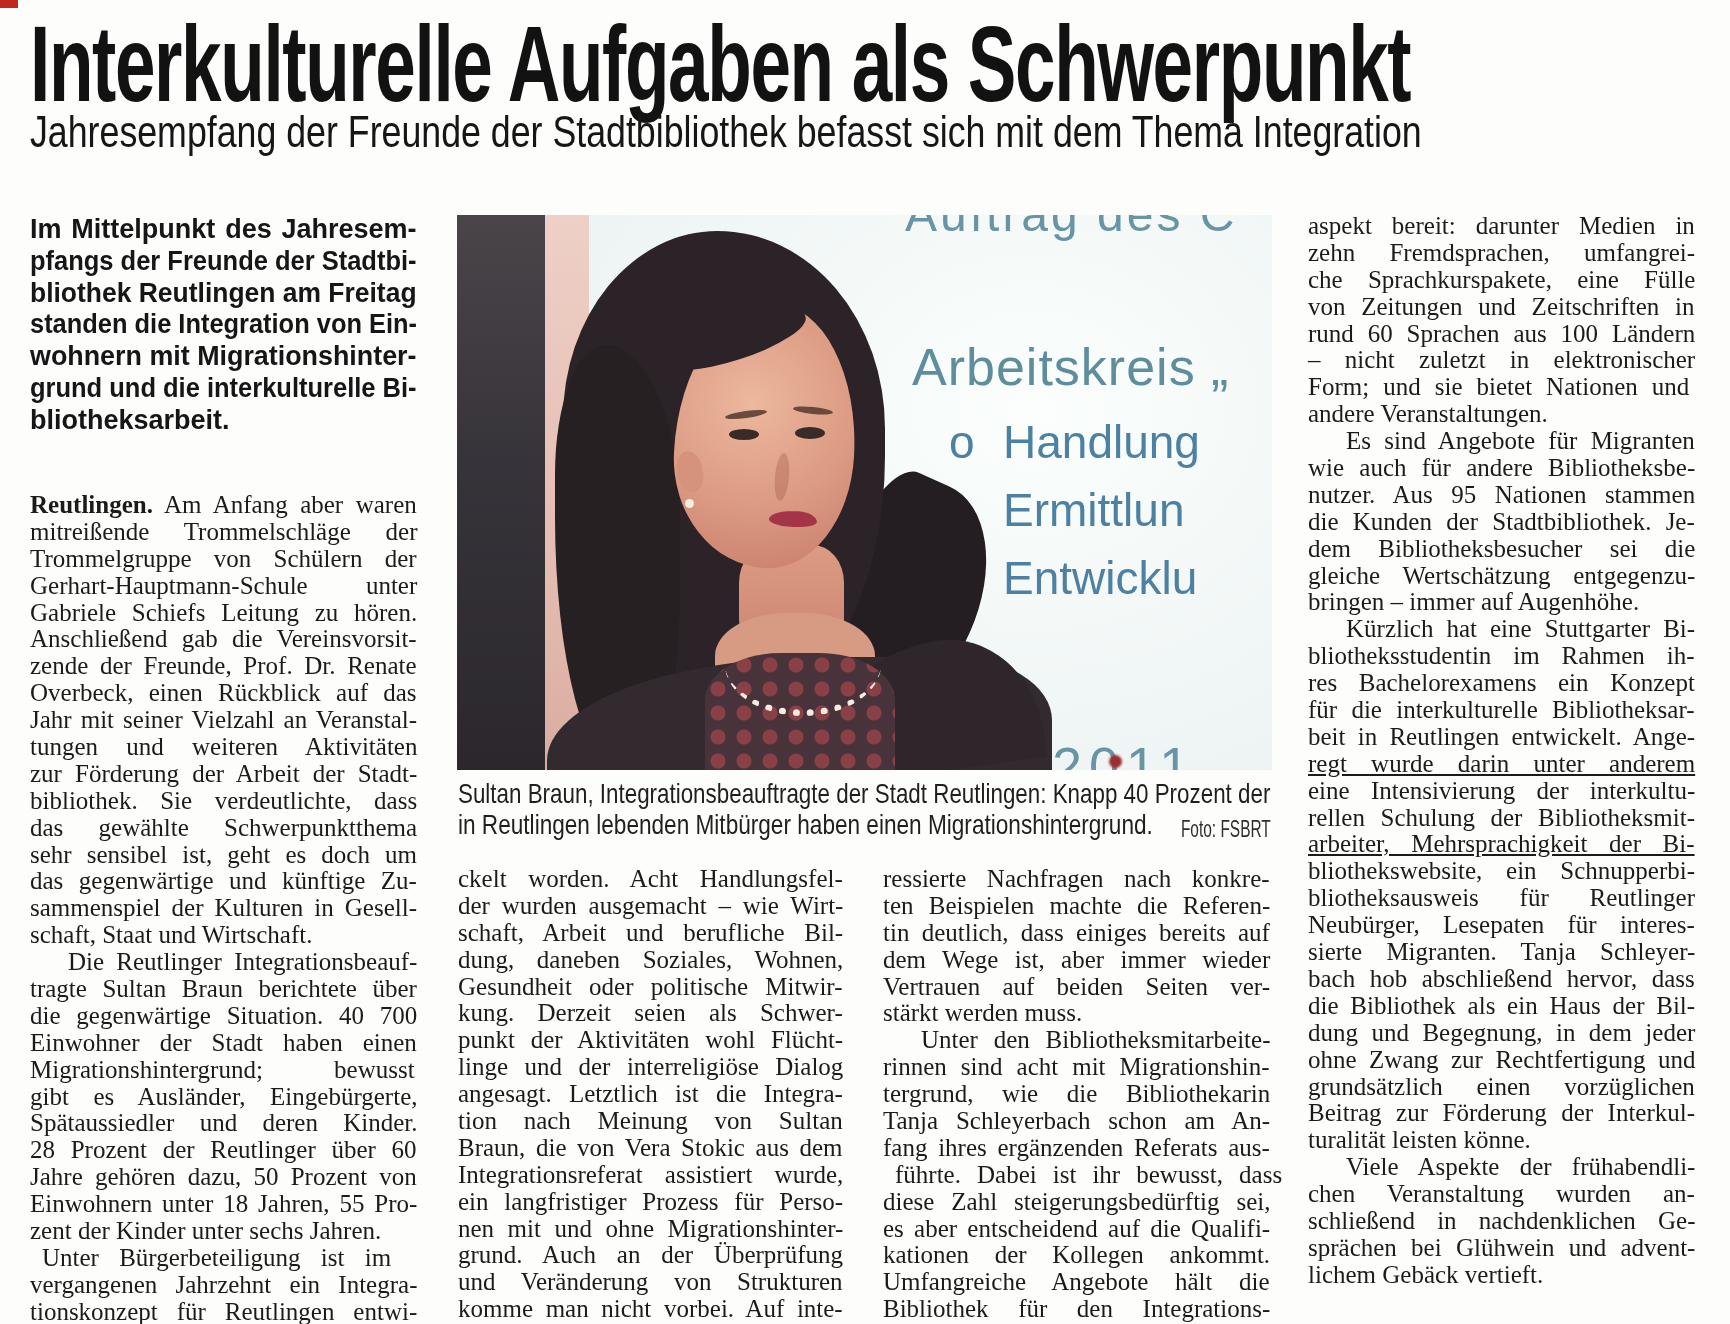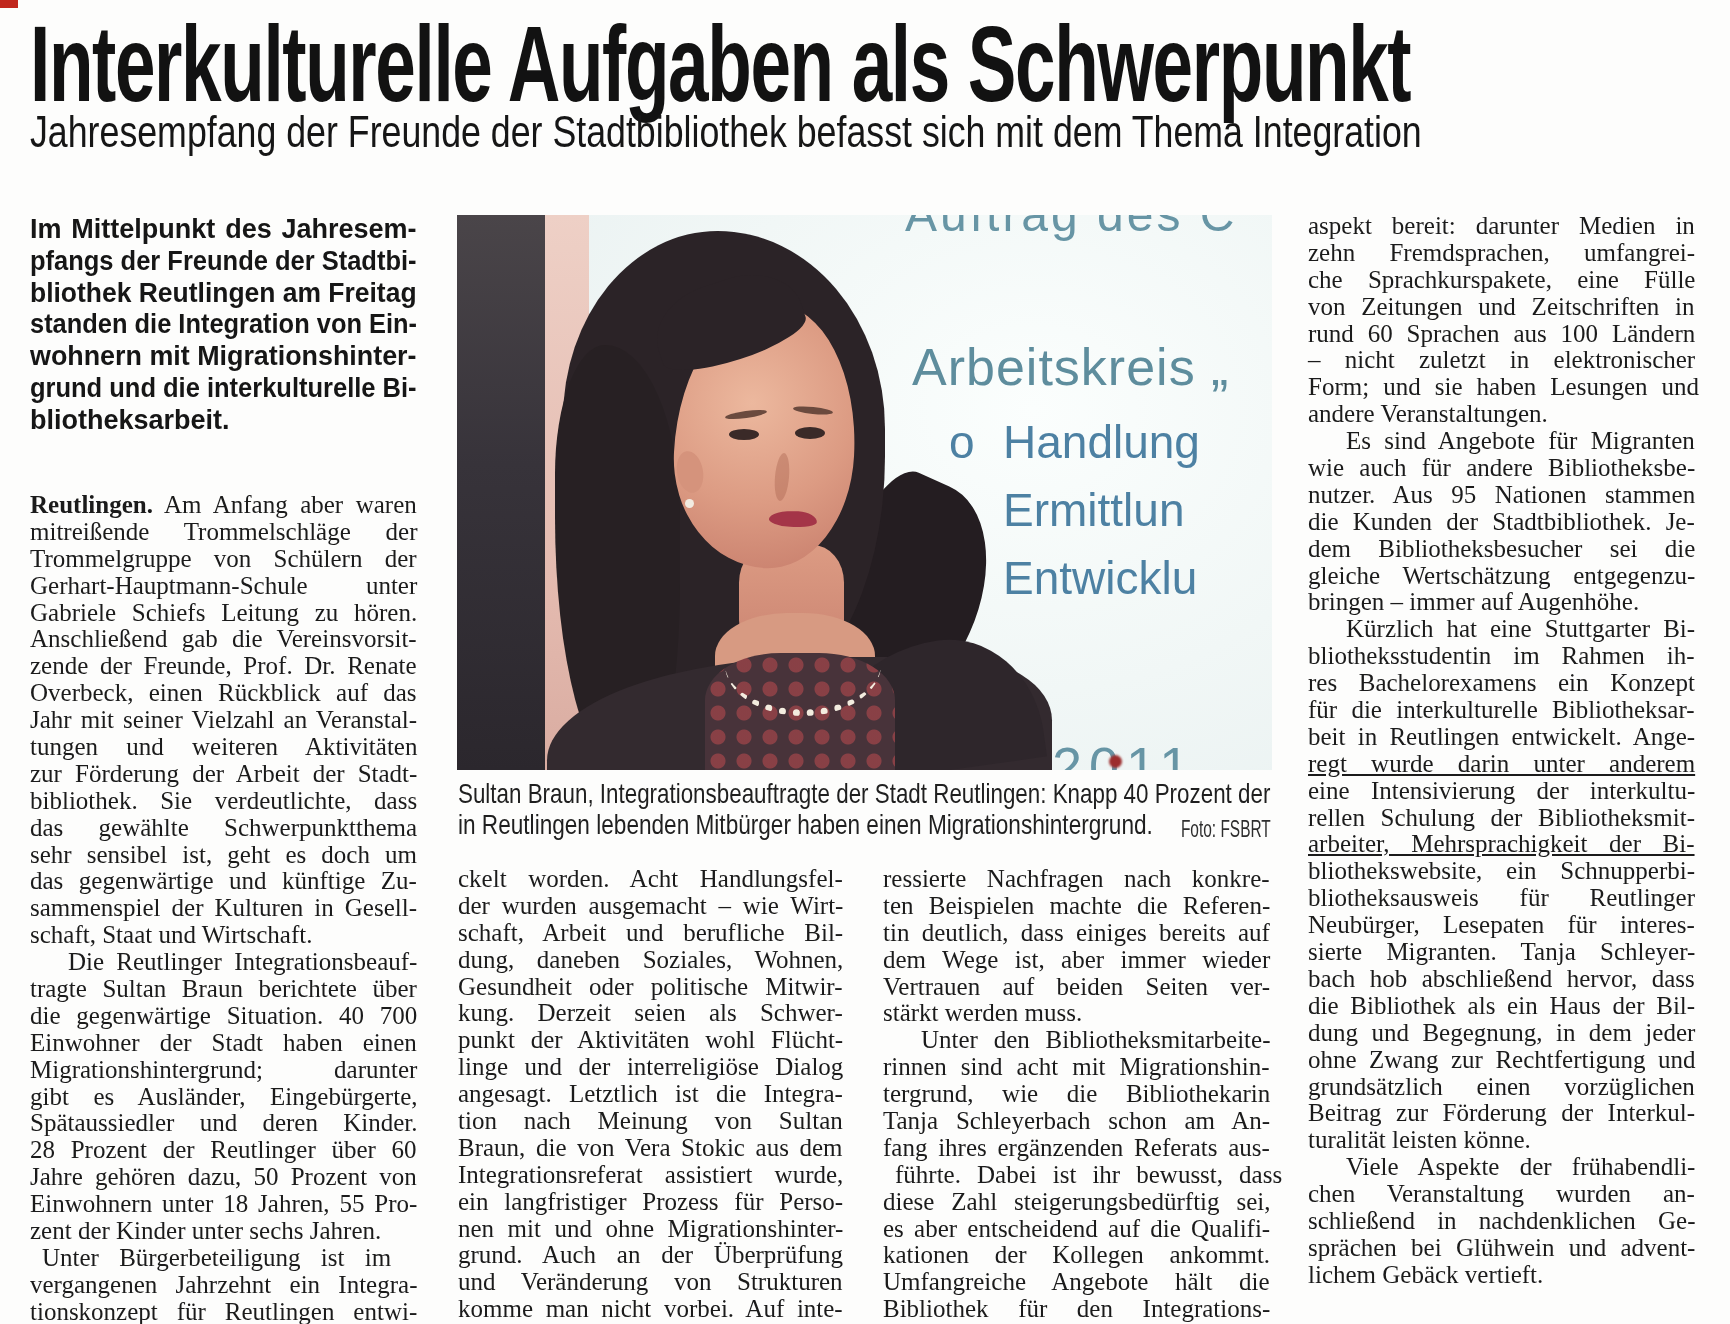--- a/index.html
+++ b/index.html
@@ -157,21 +157,21 @@
       <div class="tl"><span class="ls" style="word-spacing: 16.3333px;">bibliothek. Sie verdeutlichte, dass</span></div>
       <div class="tl"><span class="ls" style="word-spacing: 29px;">das gewählte Schwerpunktthema</span></div>
       <div class="tl"><span class="ls" style="word-spacing: 8.83333px;">sehr sensibel ist, geht es doch um</span></div>
       <div class="tl"><span class="ls" style="word-spacing: 9.25px;">das gegenwärtige und künftige Zu-</span></div>
       <div class="tl"><span class="ls" style="word-spacing: 4.75px;">sammenspiel der Kulturen in Gesell-</span></div>
       <div class="tl end"><span class="ls">schaft, Staat und Wirtschaft.</span></div>
       <div class="tl ind"><span class="ls" style="word-spacing: 6px;">Die Reutlinger Integrationsbeauf-</span></div>
       <div class="tl"><span class="ls" style="word-spacing: 9.25px;">tragte Sultan Braun berichtete über</span></div>
       <div class="tl"><span class="ls" style="word-spacing: 9.5px;">die gegenwärtige Situation. 40 700</span></div>
       <div class="tl"><span class="ls" style="word-spacing: 13.75px;">Einwohner der Stadt haben einen</span></div>
-      <div class="tl"><span class="ls" style="word-spacing: 65px;">Migrationshintergrund; darunter</span></div>
+      <div class="tl"><span class="ls" style="word-spacing: 65px;">Migrationshintergrund; bewusst</span></div>
       <div class="tl"><span class="ls" style="word-spacing: 18.3333px;">gibt es Ausländer, Eingebürgerte,</span></div>
       <div class="tl"><span class="ls" style="word-spacing: 19px;">Spätaussiedler und deren Kinder.</span></div>
       <div class="tl"><span class="ls" style="word-spacing: 9.4px;">28 Prozent der Reutlinger über 60</span></div>
       <div class="tl"><span class="ls" style="word-spacing: 6px;">Jahre gehören dazu, 50 Prozent von</span></div>
       <div class="tl"><span class="ls" style="word-spacing: 3.6px;">Einwohnern unter 18 Jahren, 55 Pro-</span></div>
       <div class="tl end"><span class="ls">zent der Kinder unter sechs Jahren.</span></div>
       <div class="tl ind"><span class="ls" style="word-spacing: 14px; margin-left: 12px;">Unter Bürgerbeteiligung ist im</span></div>
       <div class="tl"><span class="ls" style="word-spacing: 12px;">vergangenen Jahrzehnt ein Integra-</span></div>
       <div class="tl"><span class="ls" style="word-spacing: 12.6667px;">tionskonzept für Reutlingen entwi-</span></div>
     </div>
@@ -213,21 +213,21 @@
       <div class="tl"><span class="ls" style="word-spacing: 20.3333px;">Umfangreiche Angebote hält die</span></div>
       <div class="tl"><span class="ls" style="word-spacing: 23.3333px;">Bibliothek für den Integrations-</span></div>
     </div>
   <div class="abs bodycol" id="col4">
       <div class="tl"><span class="ls" style="word-spacing: 13.75px;">aspekt bereit: darunter Medien in</span></div>
       <div class="tl"><span class="ls" style="word-spacing: 28px;">zehn Fremdsprachen, umfangrei-</span></div>
       <div class="tl"><span class="ls" style="word-spacing: 19px;">che Sprachkurspakete, eine Fülle</span></div>
       <div class="tl"><span class="ls" style="word-spacing: 9.5px;">von Zeitungen und Zeitschriften in</span></div>
       <div class="tl"><span class="ls" style="word-spacing: 7.6px;">rund 60 Sprachen aus 100 Ländern</span></div>
       <div class="tl"><span class="ls" style="word-spacing: 18px;">– nicht zuletzt in elektronischer</span></div>
-      <div class="tl"><span class="ls" style="word-spacing: 7.8px;">Form; und sie haben Lesungen und</span></div>
+      <div class="tl"><span class="ls" style="word-spacing: 7.8px;">Form; und sie bietet Nationen und</span></div>
       <div class="tl end"><span class="ls">andere Veranstaltungen.</span></div>
       <div class="tl ind"><span class="ls" style="word-spacing: 7px;">Es sind Angebote für Migranten</span></div>
       <div class="tl"><span class="ls" style="word-spacing: 9px;">wie auch für andere Bibliotheksbe-</span></div>
       <div class="tl"><span class="ls" style="word-spacing: 12.25px;">nutzer. Aus 95 Nationen stammen</span></div>
       <div class="tl"><span class="ls" style="word-spacing: 8px;">die Kunden der Stadtbibliothek. Je-</span></div>
       <div class="tl"><span class="ls" style="word-spacing: 21px;">dem Bibliotheksbesucher sei die</span></div>
       <div class="tl"><span class="ls" style="word-spacing: 16.5px;">gleiche Wertschätzung entgegenzu-</span></div>
       <div class="tl end"><span class="ls">bringen – immer auf Augenhöhe.</span></div>
       <div class="tl ind"><span class="ls" style="word-spacing: 6.75px;">Kürzlich hat eine Stuttgarter Bi-</span></div>
       <div class="tl"><span class="ls" style="word-spacing: 15.6667px;">bliotheksstudentin im Rahmen ih-</span></div>

